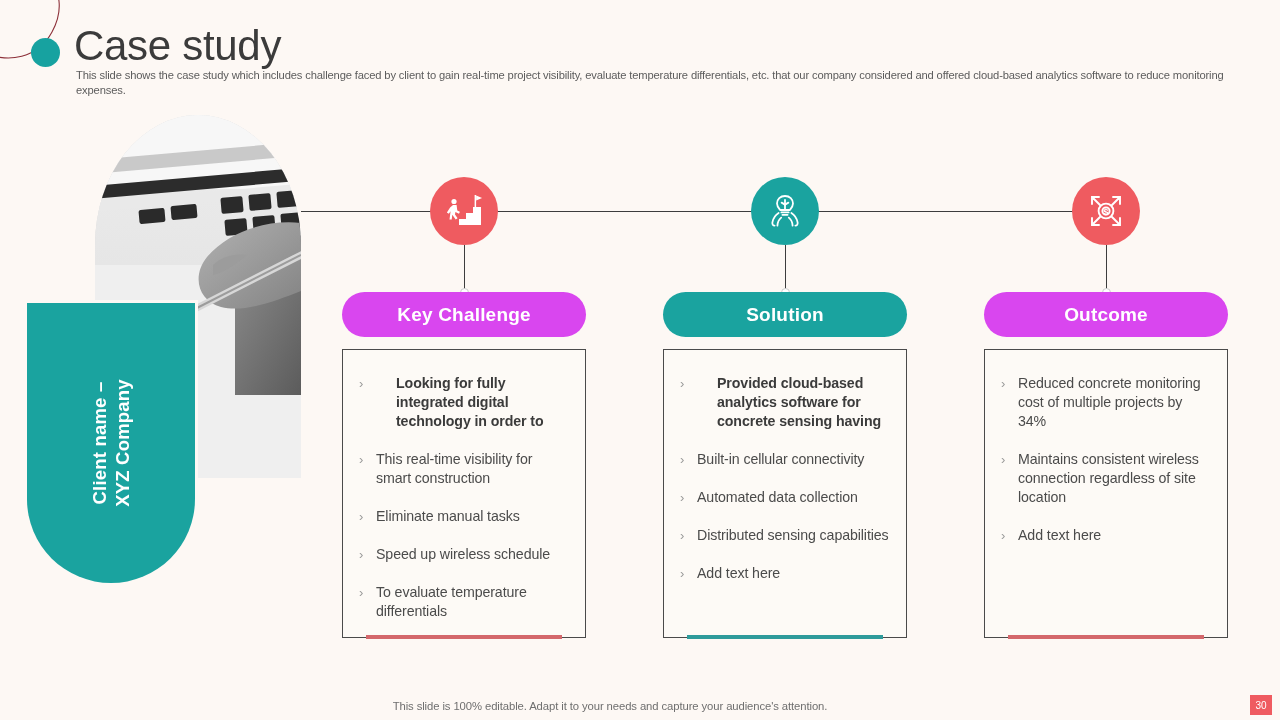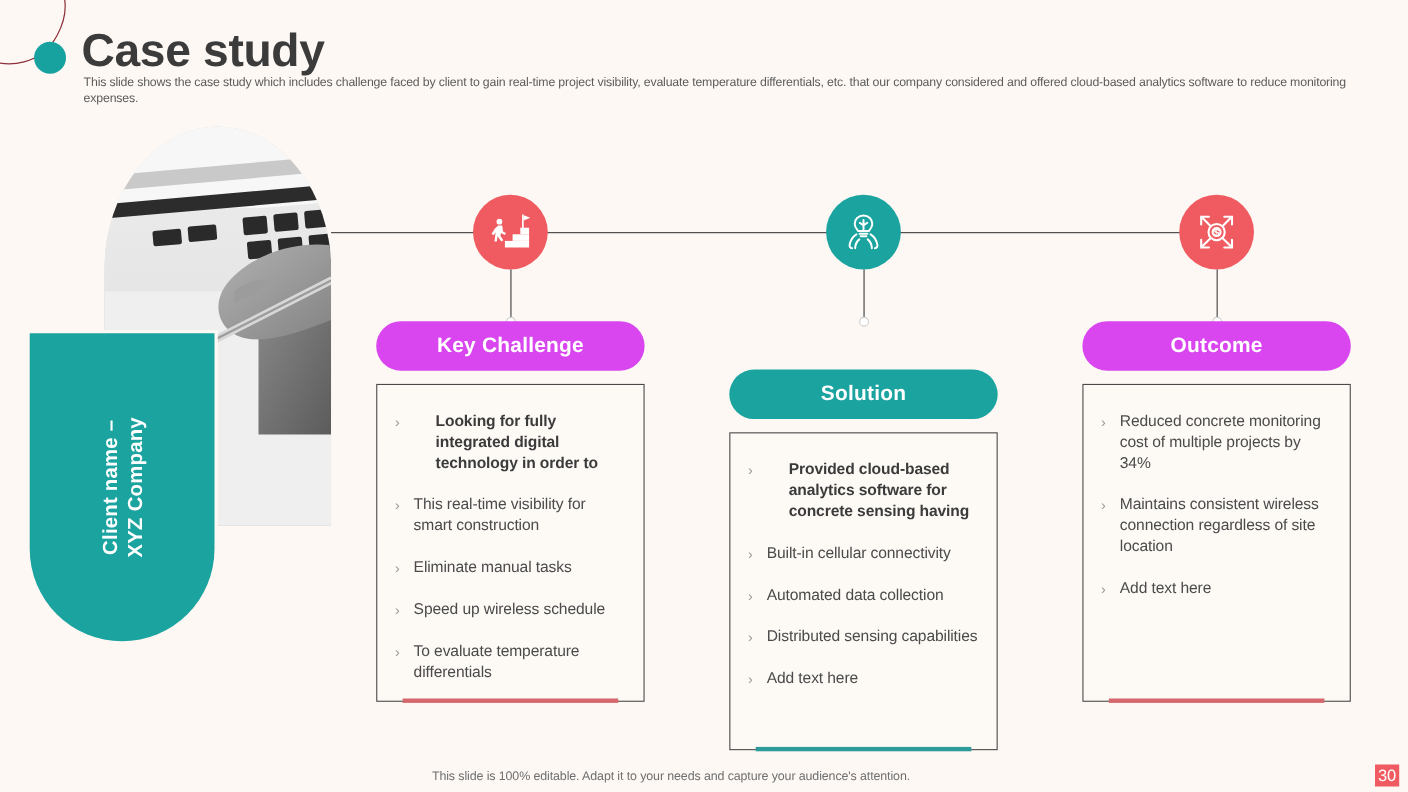--- a/index.html
+++ b/index.html
@@ -34,21 +34,21 @@
     background: #17a2a0;
   }
 
   
   #page-title {
     position: absolute;
     left: 74px;
     top: 23px;
     font-size: 42px;
     color: #3b3b3b;
-    font-weight: 700;
+    font-weight: 400;
     letter-spacing: -0.3px;
     line-height: 46px;
   }
   #page-subtitle {
     position: absolute;
     left: 76px;
     top: 68px;
     width: 1178px;
     font-size: 11.2px;
     line-height: 14.5px;
@@ -145,21 +145,21 @@
     border-radius: 23px;
     display: flex;
     align-items: center;
     justify-content: center;
     color: #fff;
     font-size: 19px;
     font-weight: bold;
     letter-spacing: 0.2px;
   }
   .pill.red  { background: #d946ef; }
-  .pill.teal { background: #1aa39f; margin-top: 44px; }
+  .pill.teal { background: #1aa39f; }
 
   .card {
     margin-top: 12px;
     height: 289px;
     border: 1px solid #4a4a4a;
     background: #fdfaf6;
     box-sizing: border-box;
     padding: 24px 16px 0 16px;
     position: relative;
   }
@@ -208,21 +208,21 @@
     letter-spacing: -0.1px;
   }
   #page-number {
     position: absolute;
     right: 8px;
     top: 695px;
     width: 22px;
     height: 20px;
     background: #ef5b60;
     color: #fff;
-    font-size: 15px;
+    font-size: 10px;
     display: flex;
     align-items: center;
     justify-content: center;
   }
 </style>
 </head>
 <body>
 
 <svg id="deco-swirl" viewBox="0 0 120 110">
   <path d="M-6 66 C 18 78, 48 72, 62 46 C 74 24, 70 4, 58 -8" fill="none" stroke="#8c2f38" stroke-width="1.1"></path>

